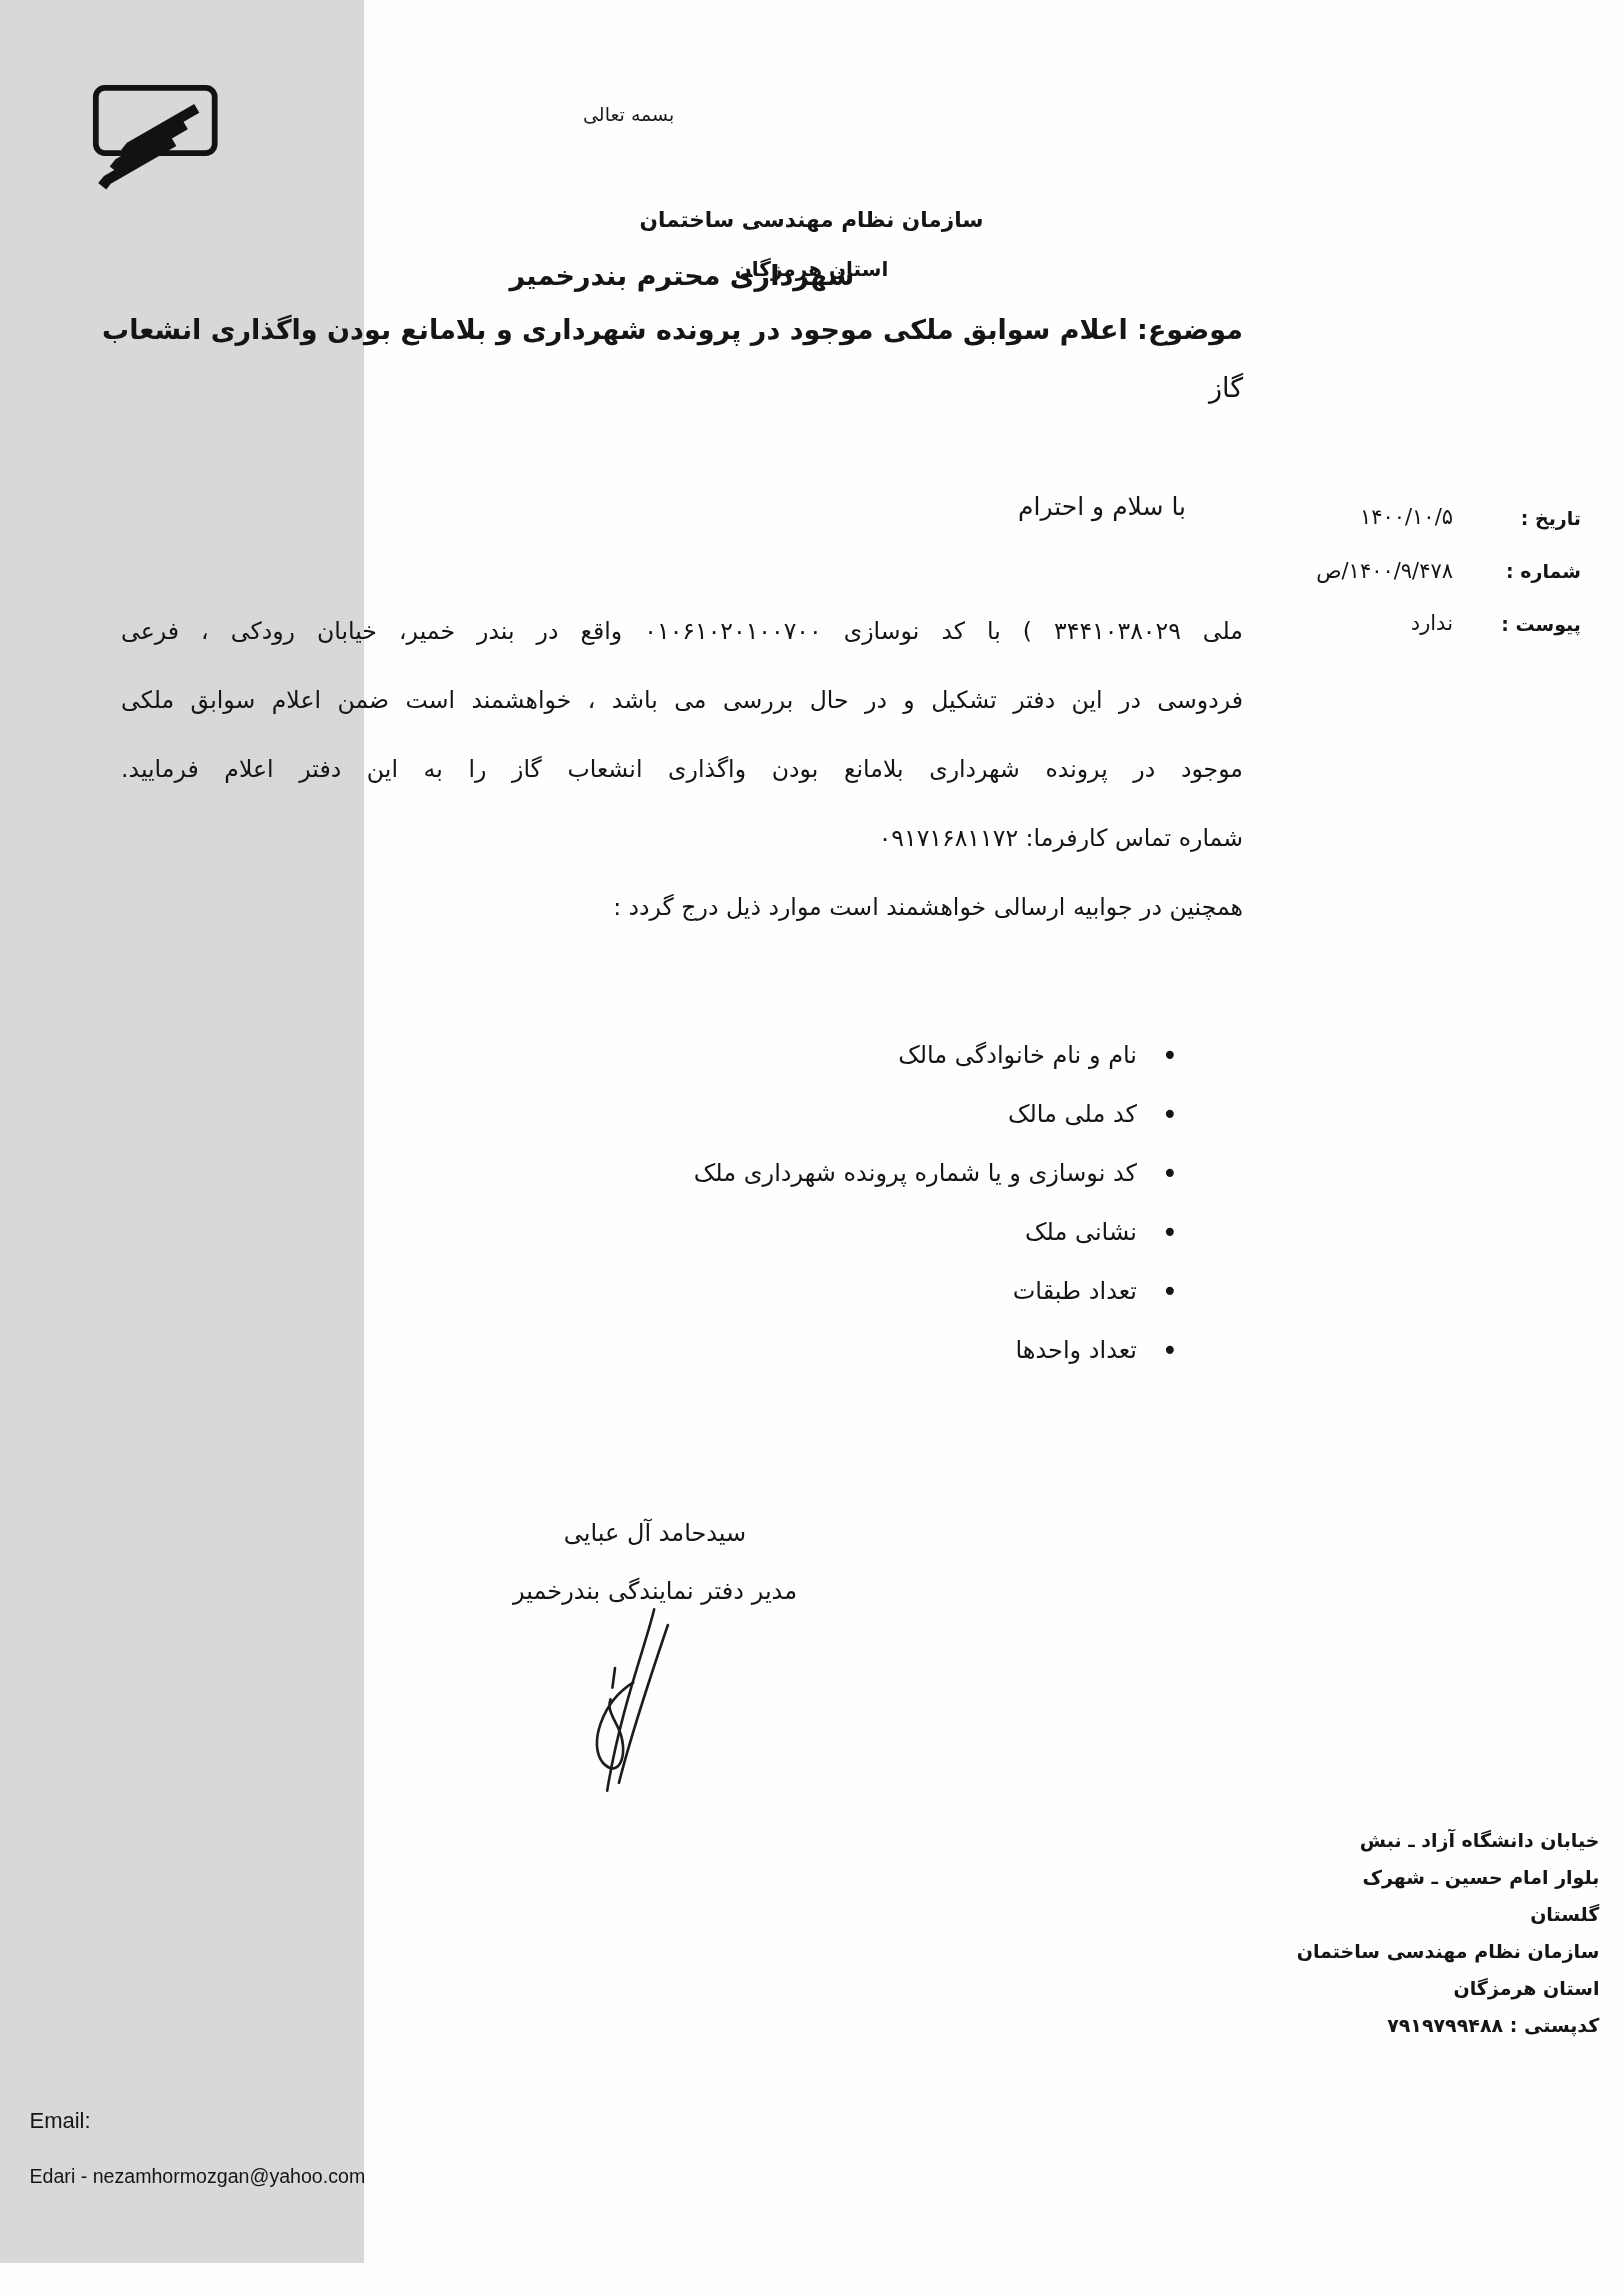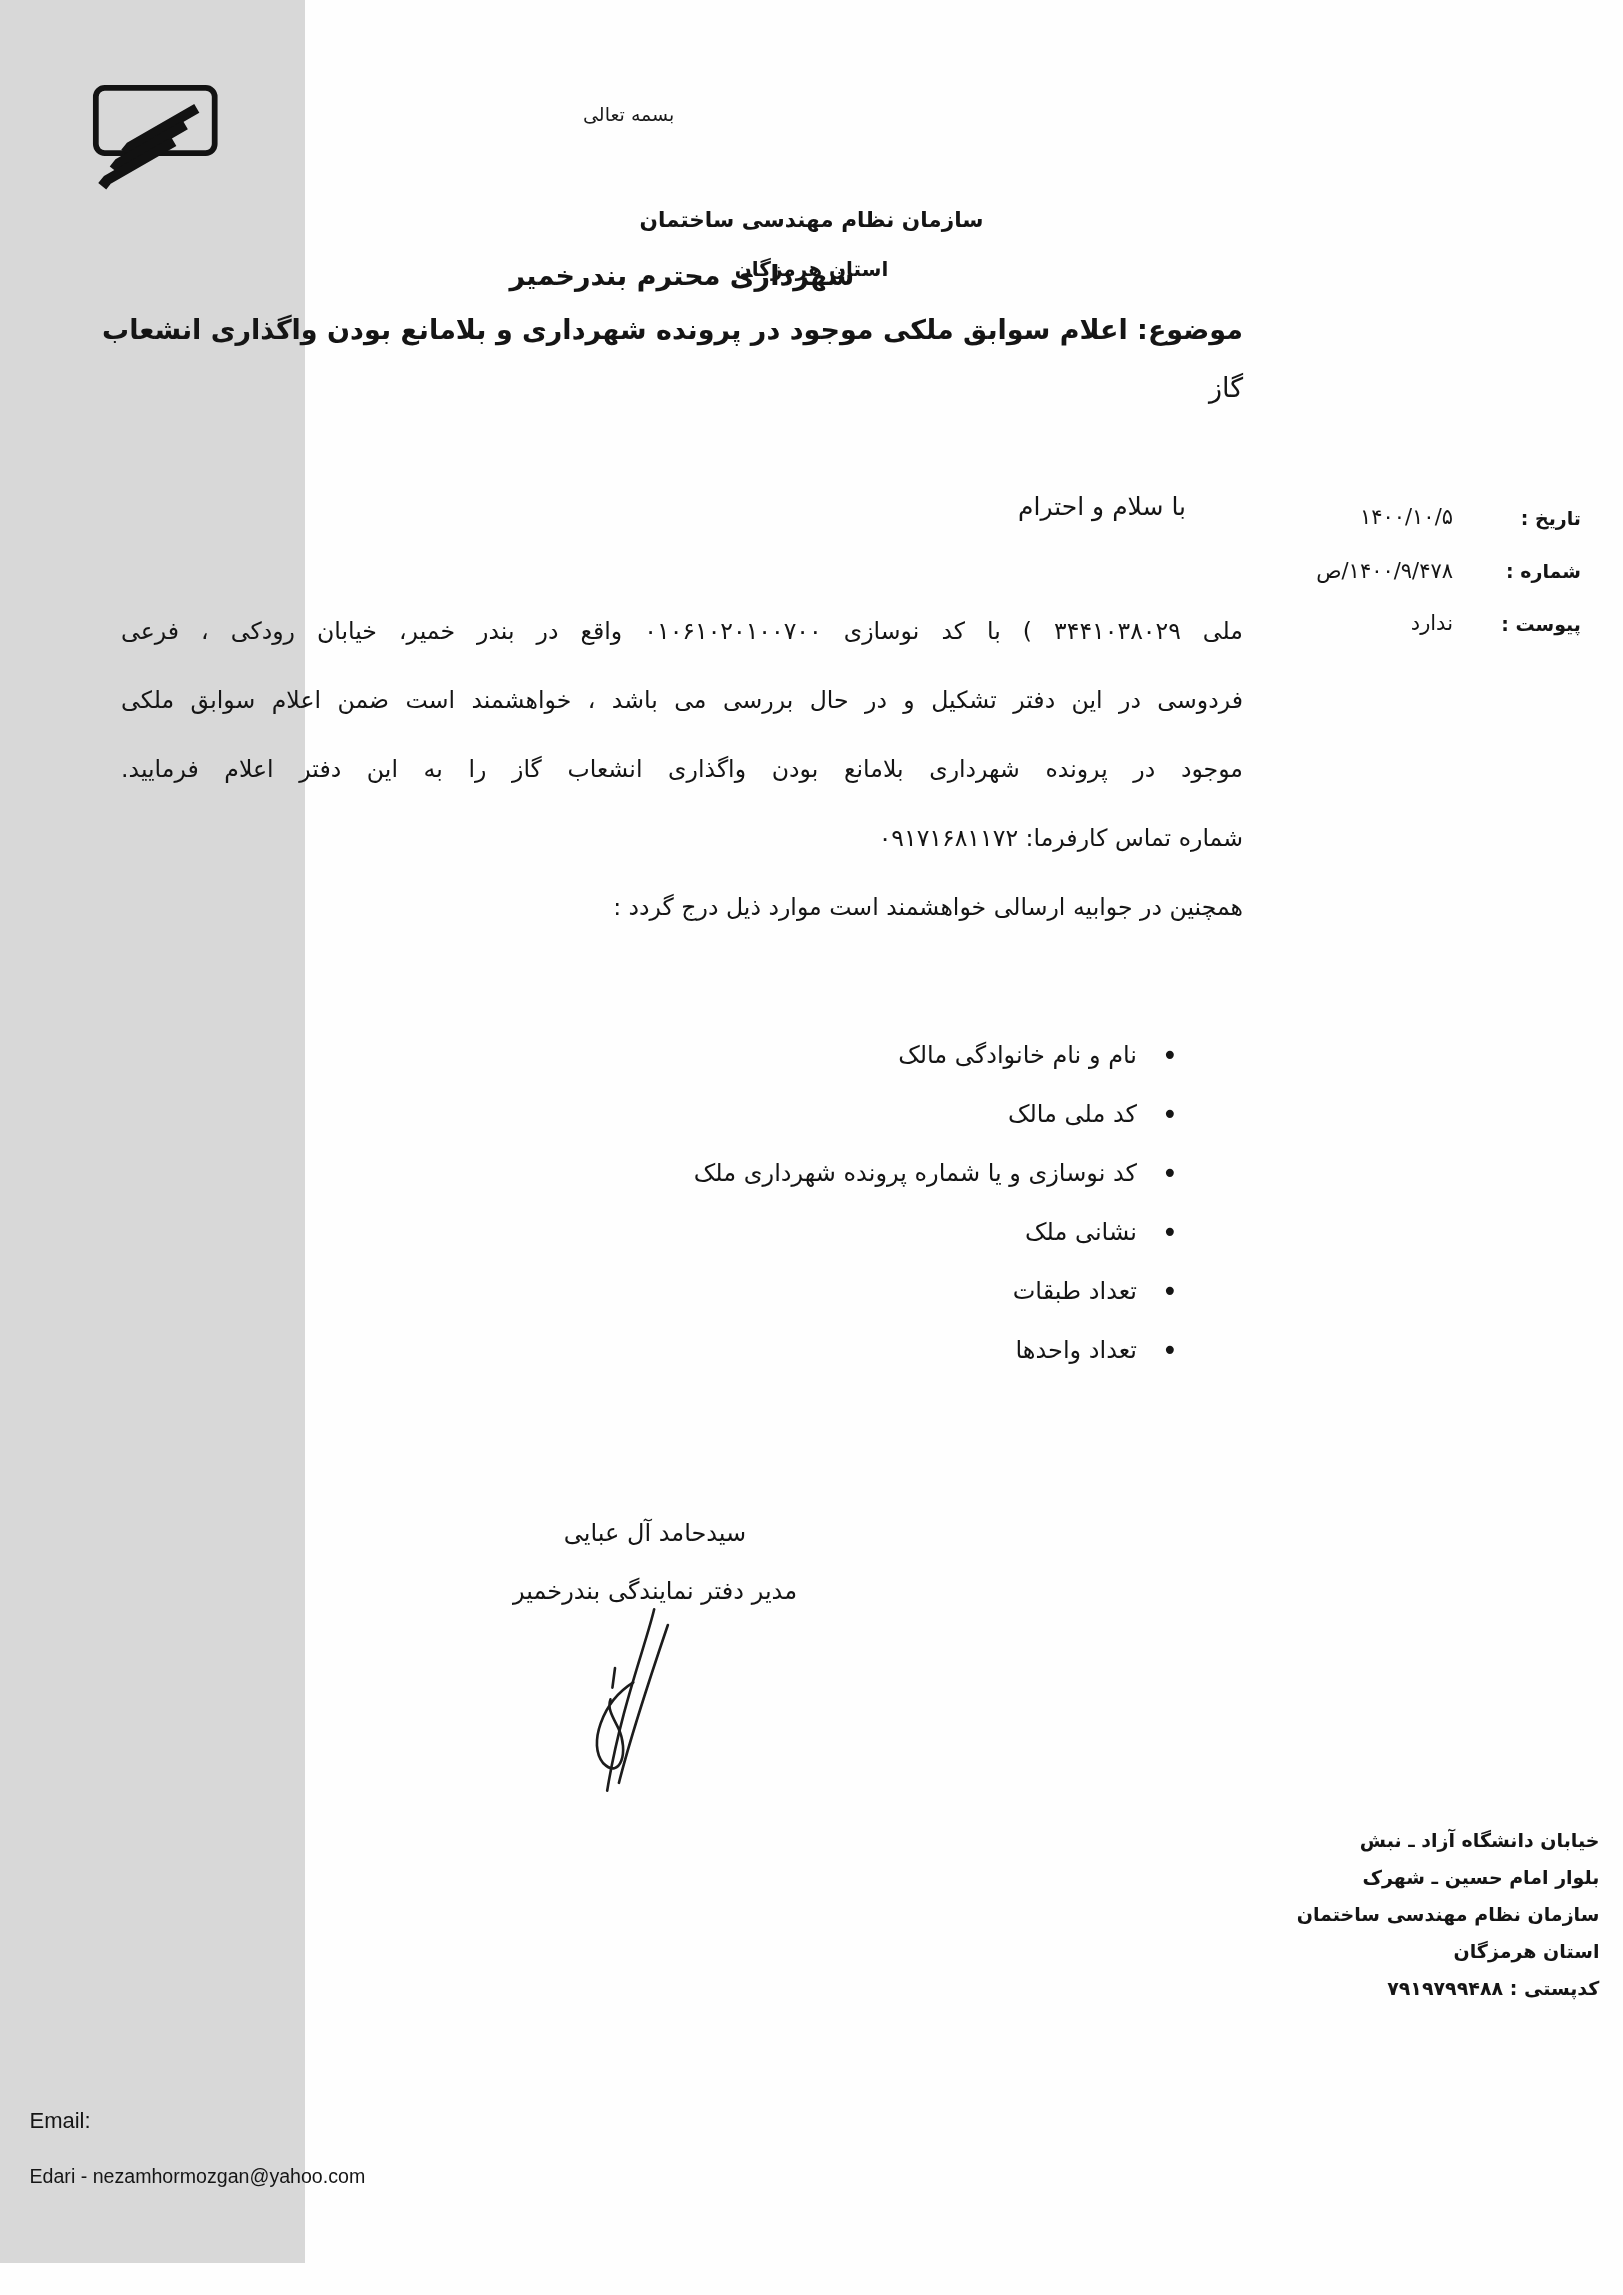--- a/index.html
+++ b/index.html
@@ -85,22 +85,23 @@
     text-align:center;font-size:24px;
   }
   .sig-role{
     top:1577px;left:488px;width:334px;
     text-align:center;font-size:24px;
   }
   .sig-svg{top:1605px;left:555px;}
 
   
   .sidebar{
-    top:14.4px;left:1282px;width:305px;height:2263px;
+    top:14.4px;left:1282px;width:348px;height:2263px;
     background:#d8d8d8;
+    padding-left:16px;
   }
   .logo{position:absolute;top:84px;left:92px;}
   .org1{
     position:absolute;top:207px;left:0;right:0;
     text-align:center;font-size:21.6px;font-weight:bold;
   }
   .org2{
     position:absolute;top:257px;left:0;right:0;
     text-align:center;font-size:20px;font-weight:bold;
   }
@@ -193,20 +194,21 @@
 
     <div class="f-label row2">شماره :</div>
     <div class="f-value row2v">۱۴۰۰/۹/۴۷۸/ص</div>
 
     <div class="f-label row3">پیوست :</div>
     <div class="f-value row3v">ندارد</div>
 
     <div class="address">
       <div>خیابان دانشگاه آزاد ـ نبش</div>
       <div>بلوار امام حسین ـ شهرک</div>
+      <div>گلستان</div>
       <div>سازمان نظام مهندسی ساختمان</div>
       <div>استان هرمزگان</div>
       <div>کدپستی : ۷۹۱۹۷۹۹۴۸۸</div>
     </div>
 
     <div class="email-label">Email:</div>
     <div class="email-addr">Edari - nezamhormozgan@yahoo.com</div>
 
   </aside>
 

